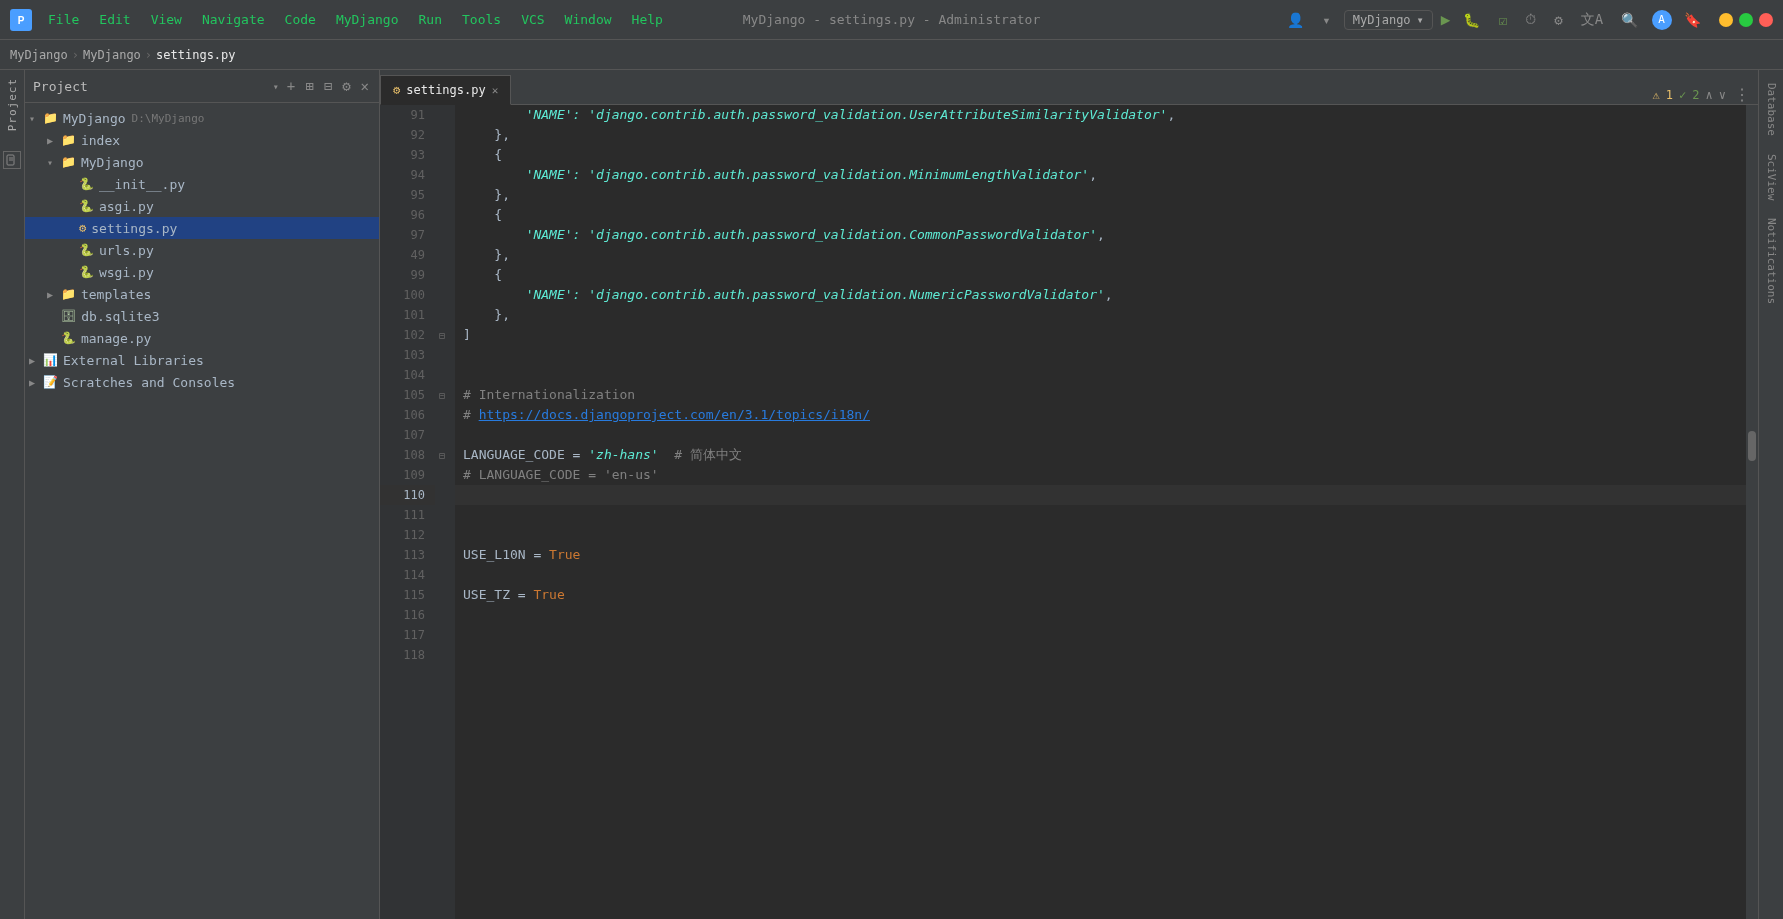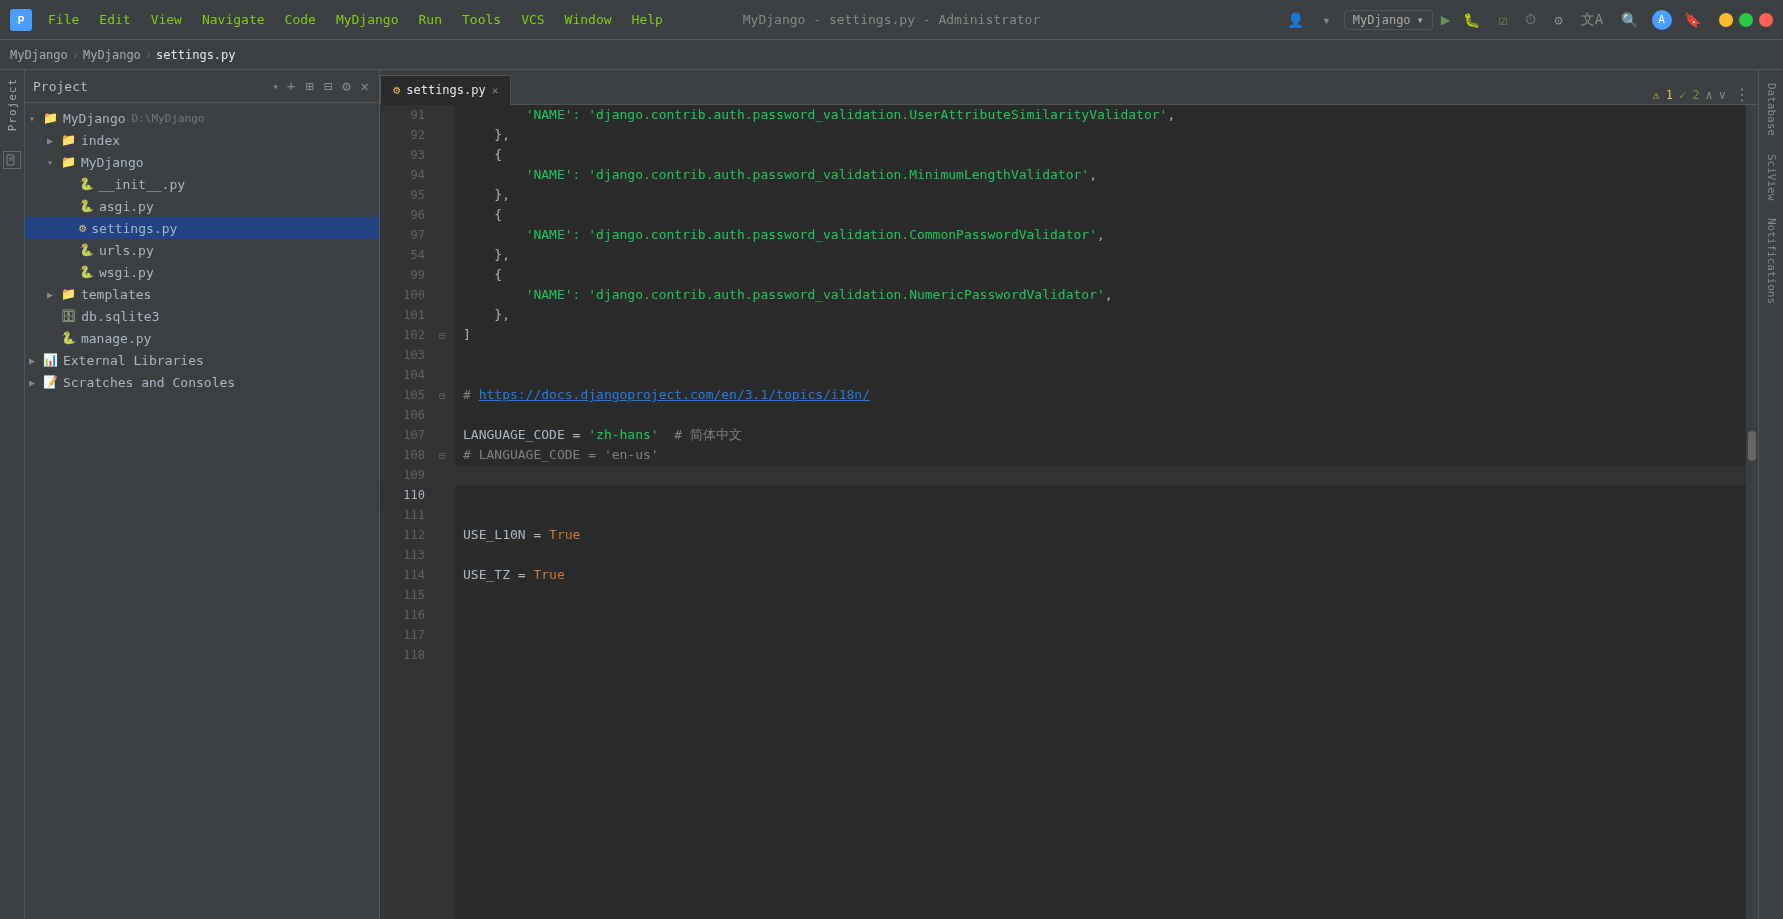--- a/index.html
+++ b/index.html
@@ -34,21 +34,21 @@
       justify-content: center;
       font-size: 12px;
       font-weight: bold;
       color: white;
       flex-shrink: 0;
     }
     .menu-bar {
       display: flex;
       gap: 4px;
       font-size: 13px;
-      color: #84cc16;
+      color: #22c55e;
     }
     .menu-item {
       padding: 3px 8px;
       cursor: pointer;
       border-radius: 3px;
     }
     .title-center {
       position: absolute;
       left: 50%;
       transform: translateX(-50%);
@@ -252,21 +252,21 @@
     .code-line {
       height: 20px;
       line-height: 20px;
       padding-left: 8px;
       white-space: pre;
       font-size: 13px;
     }
     .code-line.current-line {
       background: #323232;
     }
-    .str { color: #22c55e; }
+    .str { color: #5eead4; font-style: italic; }
     .cm { color: #808080; }
     .cm a { color: #287bde; text-decoration: underline; }
     .nm { color: #a9b7c6; }
     .op { color: #a9b7c6; }
     .kw-true { color: #cc7832; }
 
     
     .right-panels {
       width: 25px;
       background: #3c3f41;
@@ -531,21 +531,21 @@
     <div class="editor-content">
 
       <div class="line-numbers">
         <div class="line-number">91</div>
         <div class="line-number">92</div>
         <div class="line-number">93</div>
         <div class="line-number">94</div>
         <div class="line-number">95</div>
         <div class="line-number">96</div>
         <div class="line-number">97</div>
-        <div class="line-number">54</div>
+        <div class="line-number">49</div>
         <div class="line-number">99</div>
         <div class="line-number">100</div>
         <div class="line-number">101</div>
         <div class="line-number">102</div>
         <div class="line-number">103</div>
         <div class="line-number">104</div>
         <div class="line-number">105</div>
         <div class="line-number">106</div>
         <div class="line-number">107</div>
         <div class="line-number">108</div>
@@ -600,20 +600,21 @@
         <div class="code-line">    <span class="op">},</span></div>
         <div class="code-line">    <span class="op">{</span></div>
         <div class="code-line">        <span class="str">'NAME': 'django.contrib.auth.password_validation.CommonPasswordValidator'</span><span class="op">,</span></div>
         <div class="code-line">    <span class="op">},</span></div>
         <div class="code-line">    <span class="op">{</span></div>
         <div class="code-line">        <span class="str">'NAME': 'django.contrib.auth.password_validation.NumericPasswordValidator'</span><span class="op">,</span></div>
         <div class="code-line">    <span class="op">},</span></div>
         <div class="code-line"><span class="op">]</span></div>
         <div class="code-line"> </div>
         <div class="code-line"> </div>
+        <div class="code-line"><span class="cm"># Internationalization</span></div>
         <div class="code-line"><span class="cm"># <a href="#" style="color:#287bde; text-decoration:underline;">https://docs.djangoproject.com/en/3.1/topics/i18n/</a></span></div>
         <div class="code-line"> </div>
         <div class="code-line"><span class="nm">LANGUAGE_CODE</span> <span class="op">=</span> <span class="str">'zh-hans'</span>  <span class="cm"># 简体中文</span></div>
         <div class="code-line"><span class="cm"># LANGUAGE_CODE = 'en-us'</span></div>
         <div class="code-line current-line"> </div>
         <div class="code-line"> </div>
         <div class="code-line"> </div>
         <div class="code-line"><span class="nm">USE_L10N</span> <span class="op">=</span> <span class="kw-true">True</span></div>
         <div class="code-line"> </div>
         <div class="code-line"><span class="nm">USE_TZ</span> <span class="op">=</span> <span class="kw-true">True</span></div>

